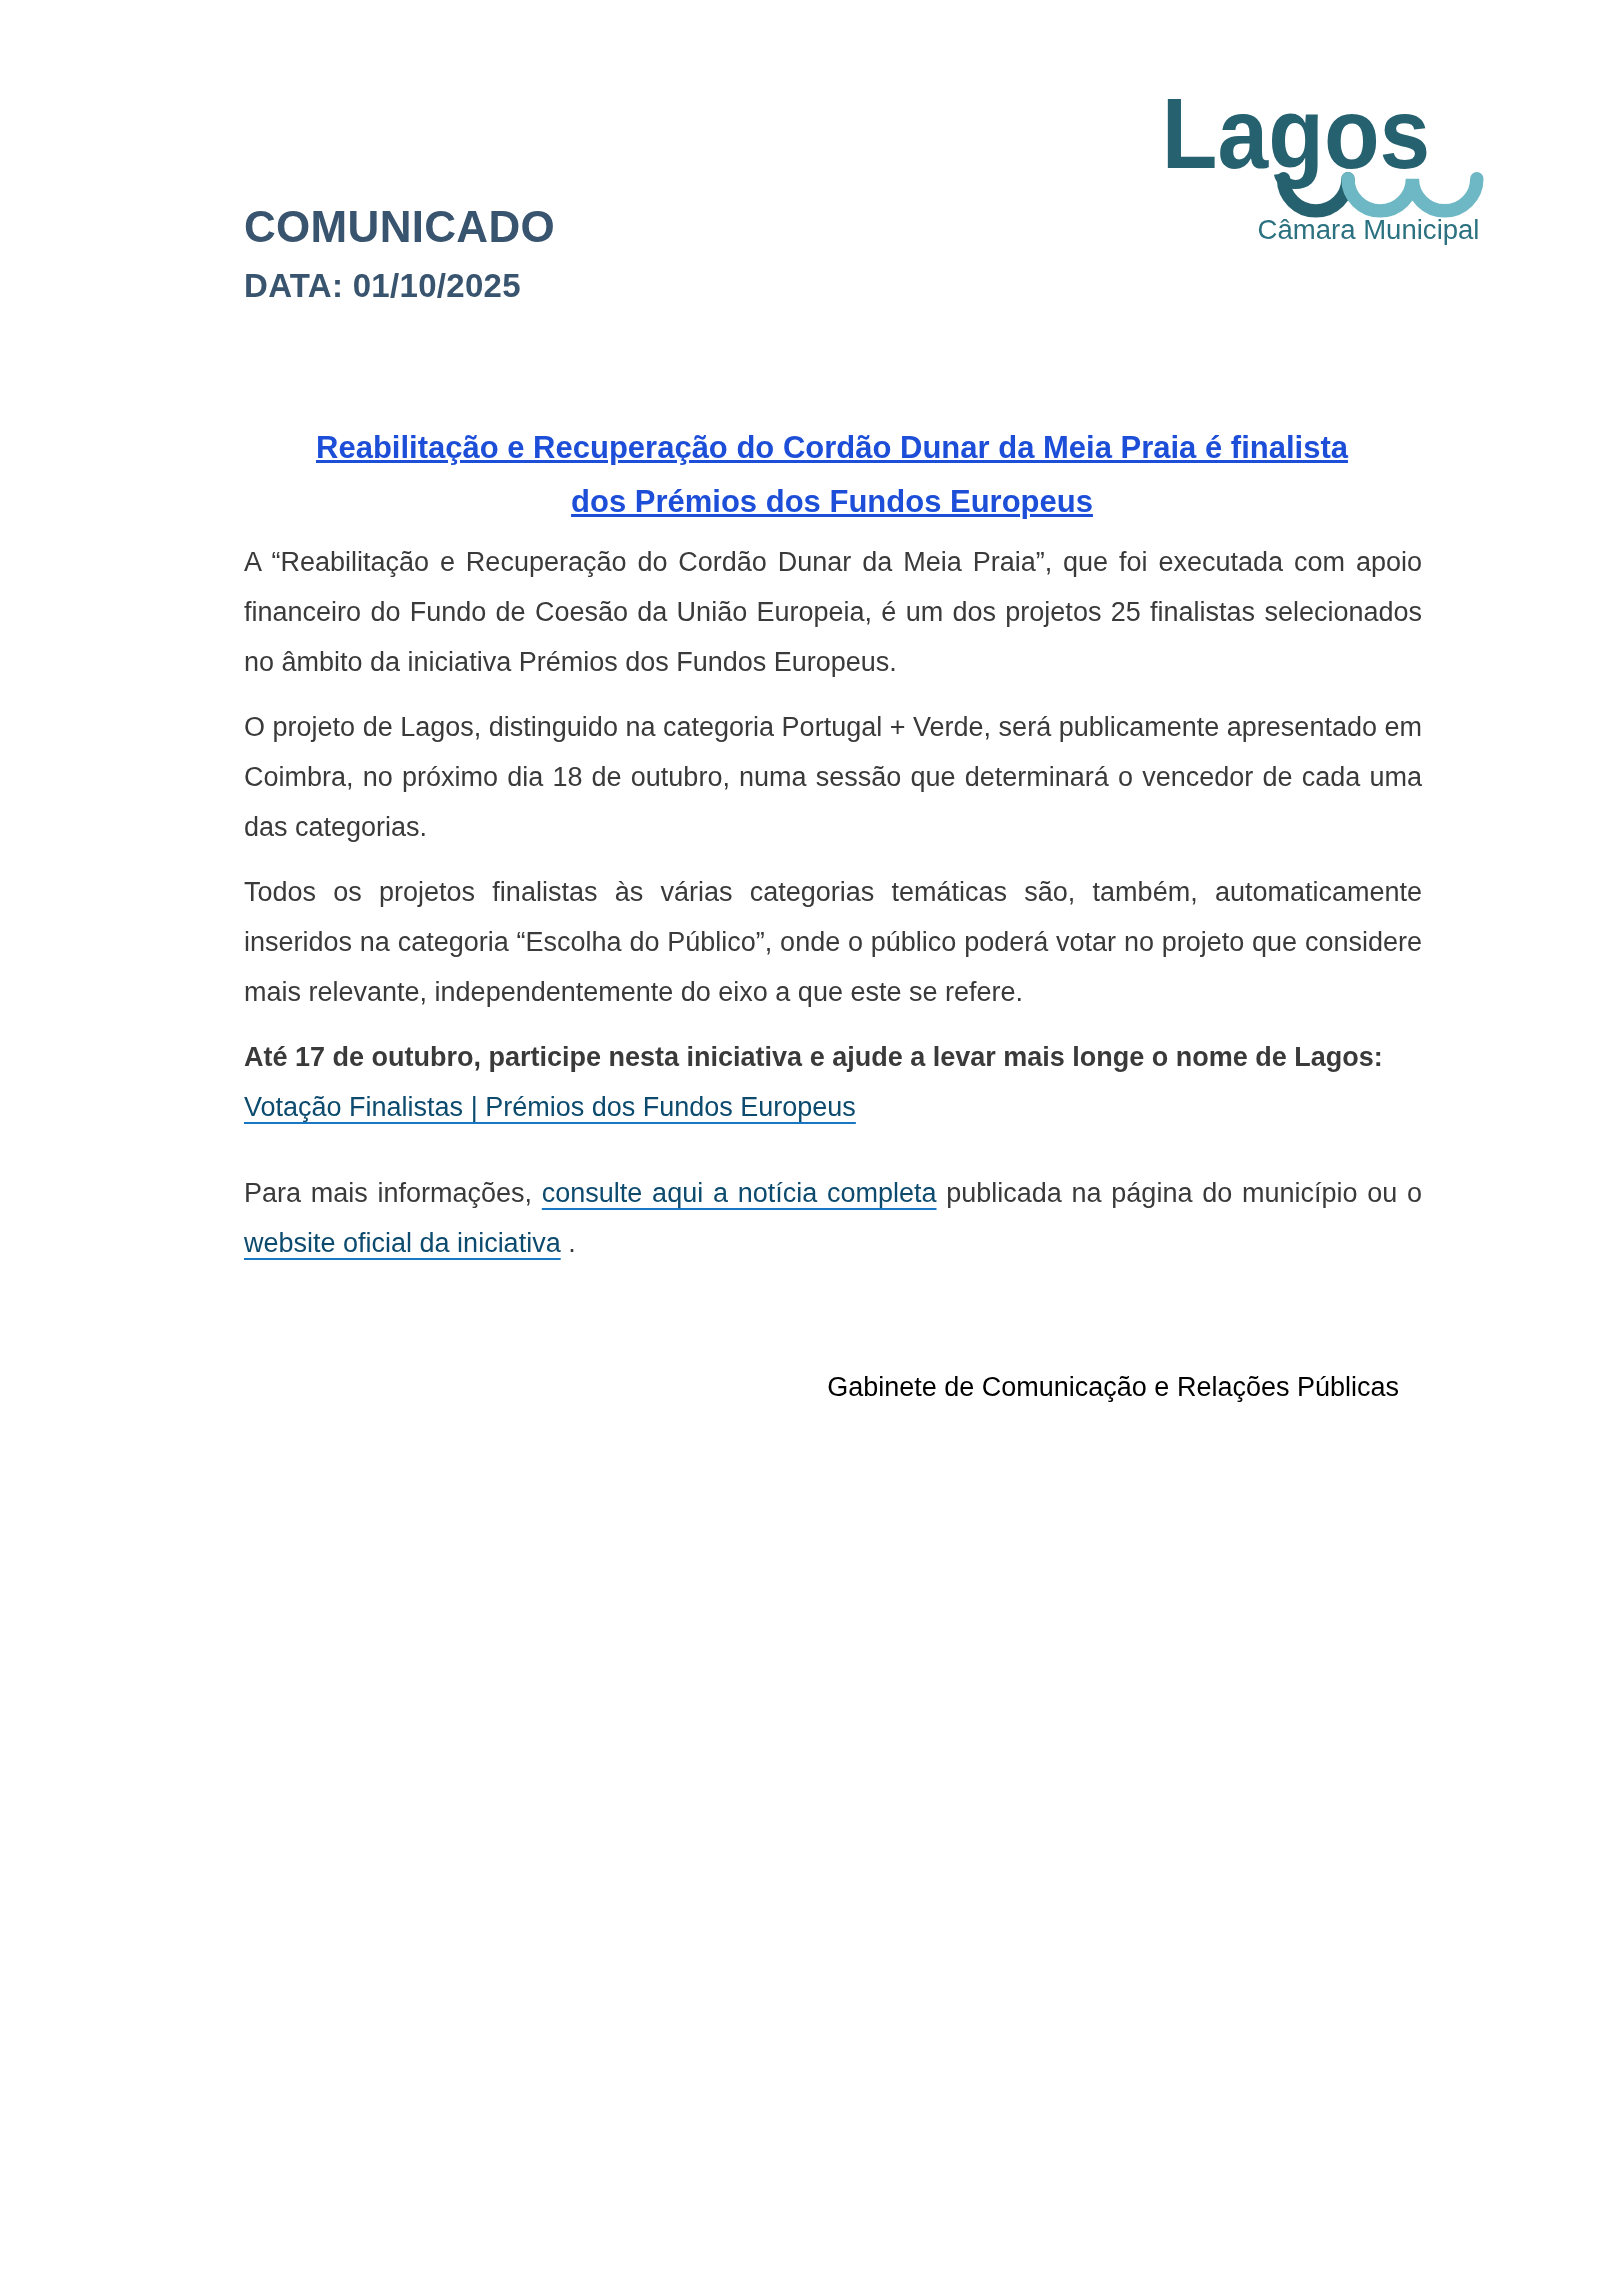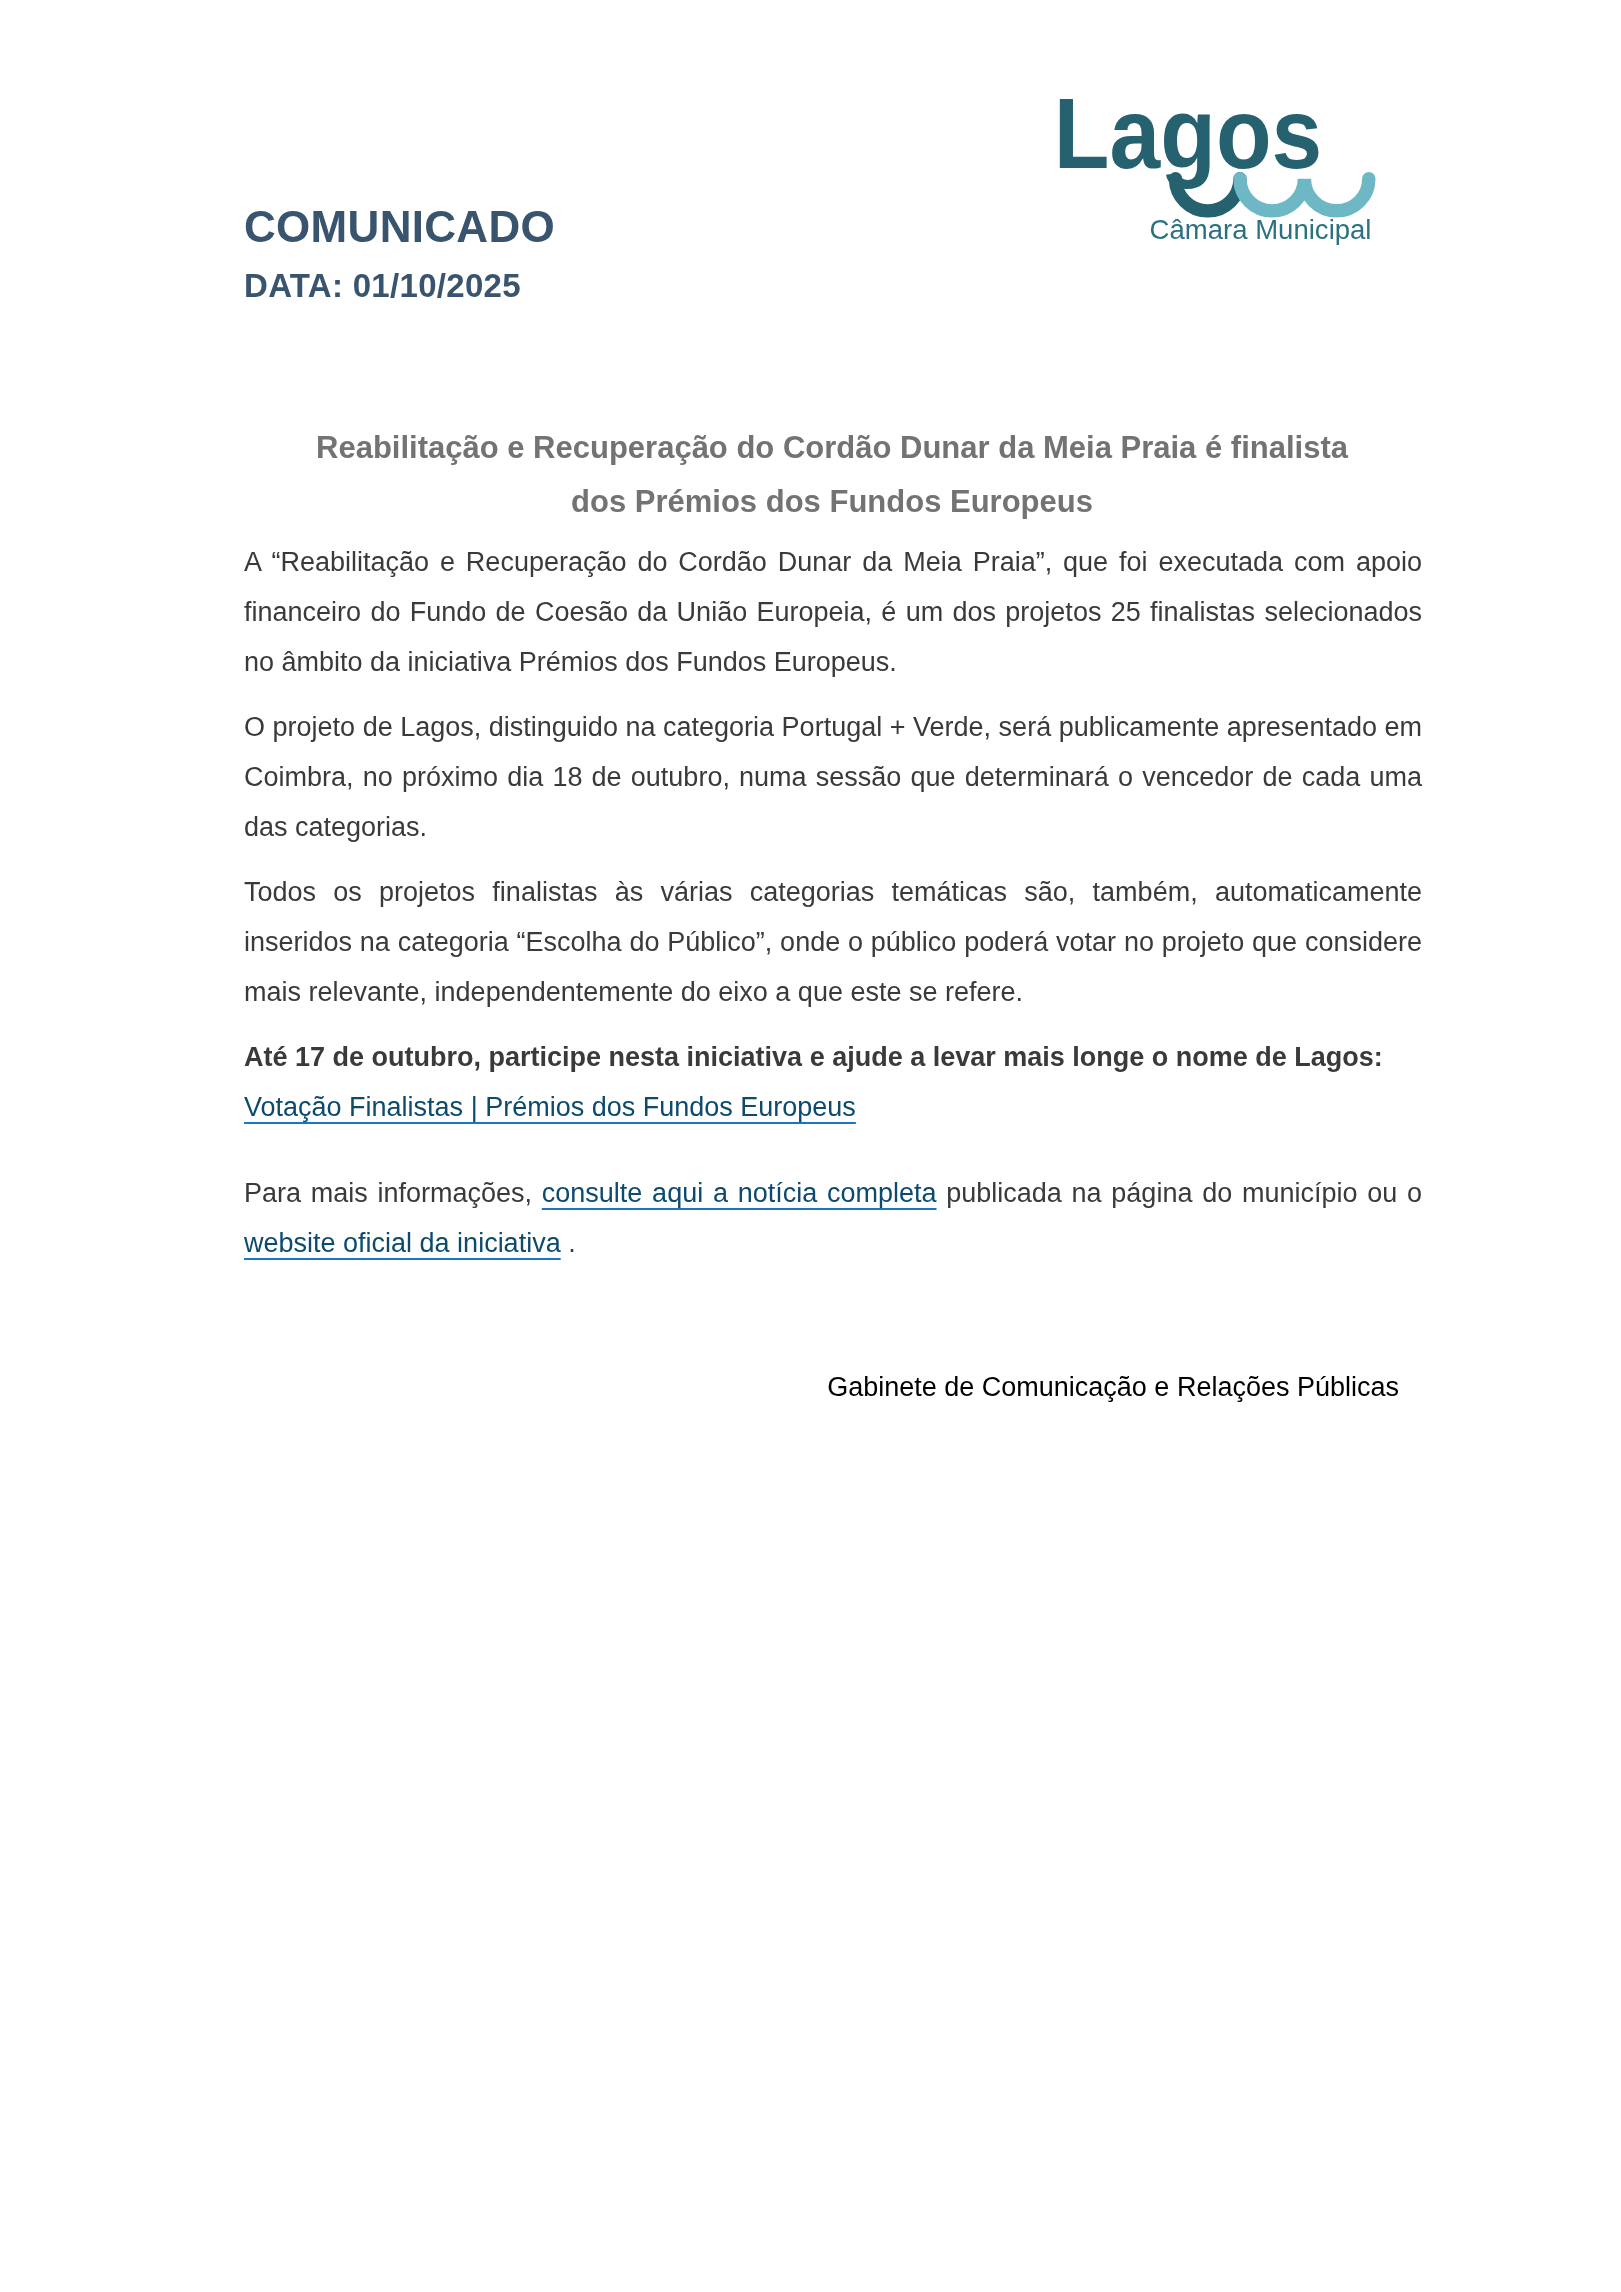--- a/index.html
+++ b/index.html
@@ -21,39 +21,40 @@
     color: #39546e;
     font-weight: bold;
     letter-spacing: 0.3px;
   }
   .doc-type { font-size: 44px; line-height: 41px; }
   .doc-date { font-size: 33px; line-height: 39px; margin-top: 19px; }
 
   
   .logo-wrap {
     position: absolute;
-    left: 1052px;
+    left: 1160px;
     top: 82px;
     width: 333px;
     height: 170px;
   }
   .logo-wrap svg { display: block; }
 
   
   .doc-title {
     position: absolute;
     left: 221px;
     top: 421px;
     width: 1222px;
     margin: 0;
     text-align: center;
     font-size: 31px;
     line-height: 54px;
     font-weight: bold;
-    color: #737373;
+    color: #1d4ed8;
+    text-decoration: underline;
   }
 
   
   .doc-body {
     position: absolute;
     left: 244px;
     top: 537px;
     width: 1178px;
     font-size: 27px;
     line-height: 50px;

